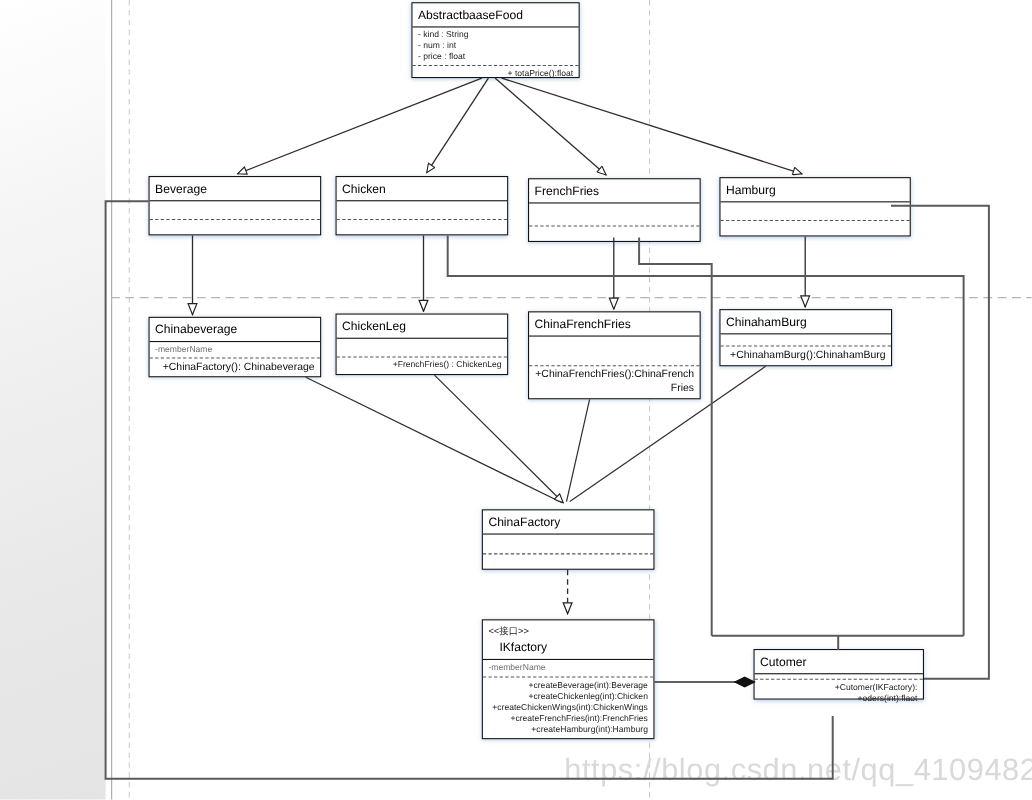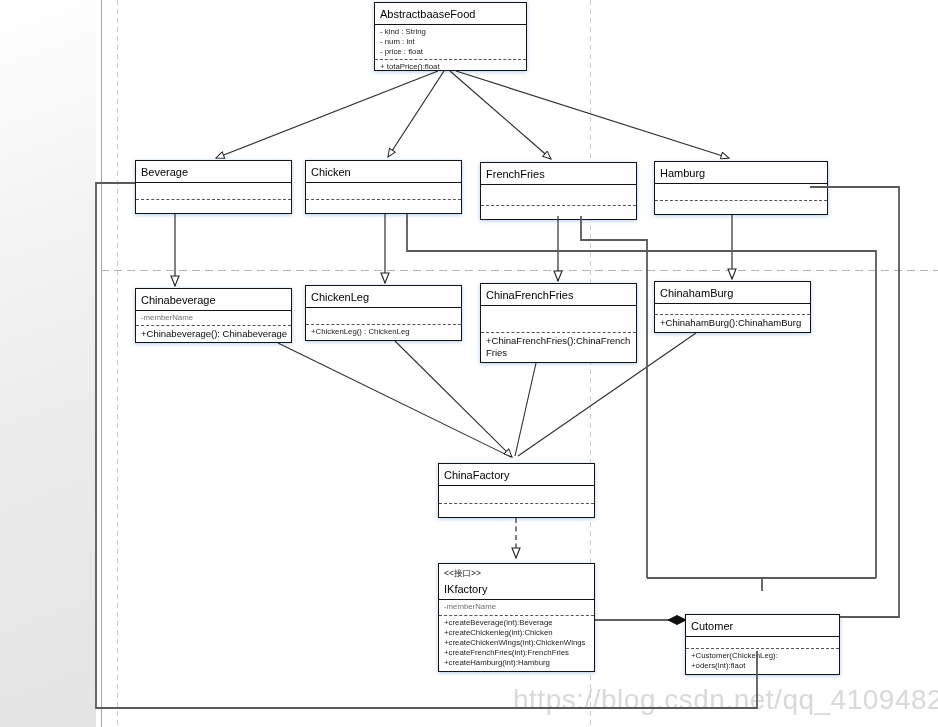--- a/index.html
+++ b/index.html
@@ -23,24 +23,24 @@
     background:#ffffff;border:1.4px solid #141414;
     box-shadow:0 1px 4px rgba(120,160,220,.55);
     display:flex;flex-direction:column;color:#111;
   }
   .uml-title{
     flex:0 0 auto;border-bottom:1.4px solid #141414;
     padding:4px 5px 3px 5px;font-size:11px;line-height:1.3;color:#000;
     white-space:nowrap;overflow:hidden;
   }
   .uml-title .stereo{display:block;font-size:8.5px;color:#222;margin-bottom:3px;}
-  .uml-title .cname{display:block;}
+  .uml-title .cname{display:block;margin-left:10px;}
   .sec{box-sizing:border-box;padding:2px 5px;}
   .sec-attrs{flex:1 1 auto;border-bottom:1px dashed #555;}
-  .sec-ops{flex:0 0 auto;padding-bottom:3px;}
+  .sec-ops{flex:0 0 auto;padding-bottom:3px;text-align:right;}
   .ln{line-height:1.28;white-space:nowrap;overflow:visible;}
   .t8{font-size:7.8px;color:#222;}
   .t10{font-size:9.5px;color:#0a0a0a;}
   .gray{color:#6e6e6e;}
   .wrap{white-space:normal;word-break:break-all;}
   
   .watermark{
     position:absolute;left:513px;top:684px;z-index:3;
     font-size:28px;color:#d9d9d9;letter-spacing:.5px;white-space:nowrap;
   }
@@ -94,29 +94,29 @@
     <div class="sec sec-attrs"></div>
     <div class="sec sec-ops" style="min-height:13px"></div>
   </div>
 
   <div class="uml-class" style="left:135px;top:288px;width:157px;height:55px">
     <div class="uml-title">Chinabeverage</div>
     <div class="sec sec-attrs">
       <div class="ln t8 gray">-memberName</div>
     </div>
     <div class="sec sec-ops">
-      <div class="ln t10">+Chinabeverage(): Chinabeverage</div>
+      <div class="ln t10">+ChinaFactory(): Chinabeverage</div>
     </div>
   </div>
 
   <div class="uml-class" style="left:305px;top:285px;width:157px;height:56px">
     <div class="uml-title">ChickenLeg</div>
     <div class="sec sec-attrs"></div>
     <div class="sec sec-ops">
-      <div class="ln t8">+ChickenLeg() : ChickenLeg</div>
+      <div class="ln t8">+FrenchFries() : ChickenLeg</div>
     </div>
   </div>
 
   <div class="uml-class" style="left:480px;top:283px;width:157px;height:80px">
     <div class="uml-title">ChinaFrenchFries</div>
     <div class="sec sec-attrs"></div>
     <div class="sec sec-ops">
       <div class="ln t10 wrap">+ChinaFrenchFries():ChinaFrenchFries</div>
     </div>
   </div>
@@ -145,25 +145,25 @@
     </div>
     <div class="sec sec-ops">
       <div class="ln t8">+createBeverage(int):Beverage</div>
       <div class="ln t8">+createChickenleg(int):Chicken</div>
       <div class="ln t8">+createChickenWings(int):ChickenWings</div>
       <div class="ln t8">+createFrenchFries(int):FrenchFries</div>
       <div class="ln t8">+createHamburg(int):Hamburg</div>
     </div>
   </div>
 
-  <div class="uml-class" style="left:685px;top:614px;width:155px;height:61px">
+  <div class="uml-class" style="left:685px;top:590px;width:155px;height:46px">
     <div class="uml-title">Cutomer</div>
     <div class="sec sec-attrs"></div>
     <div class="sec sec-ops">
-      <div class="ln t8">+Customer(ChickenLeg):</div>
+      <div class="ln t8">+Cutomer(IKFactory):</div>
       <div class="ln t8">+oders(int):flaot</div>
     </div>
   </div>
 
   <div class="watermark">https://blog.csdn.net/qq_41094822</div>
 
   <svg id="connector-layer" width="938" height="727">
     <defs>
       <marker id="tri" markerWidth="12" markerHeight="10" refX="11" refY="5" orient="auto" markerUnits="userSpaceOnUse">
         <path d="M1,1 L11,5 L1,9 Z" fill="#ffffff" stroke="#222222" stroke-width="1.1"></path>

